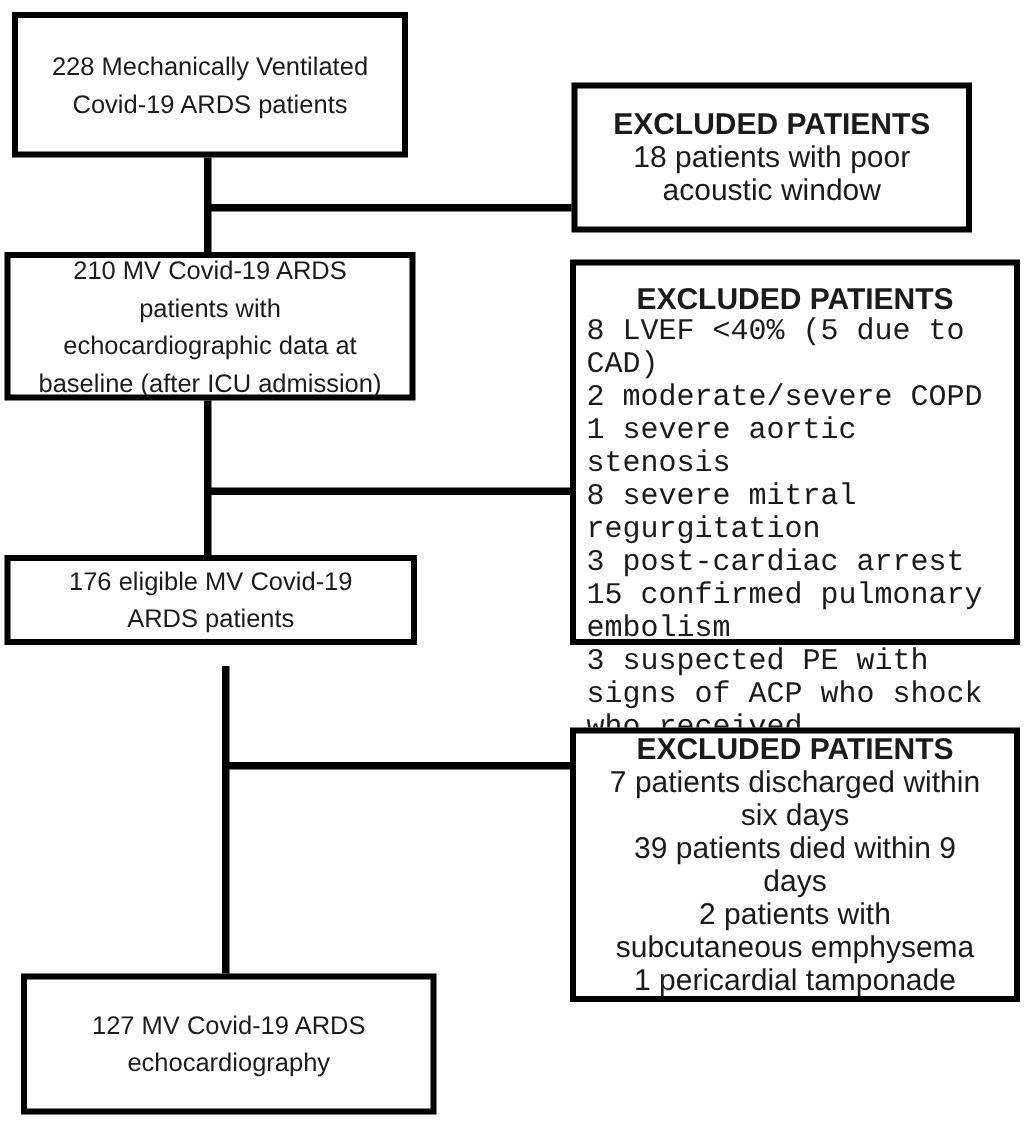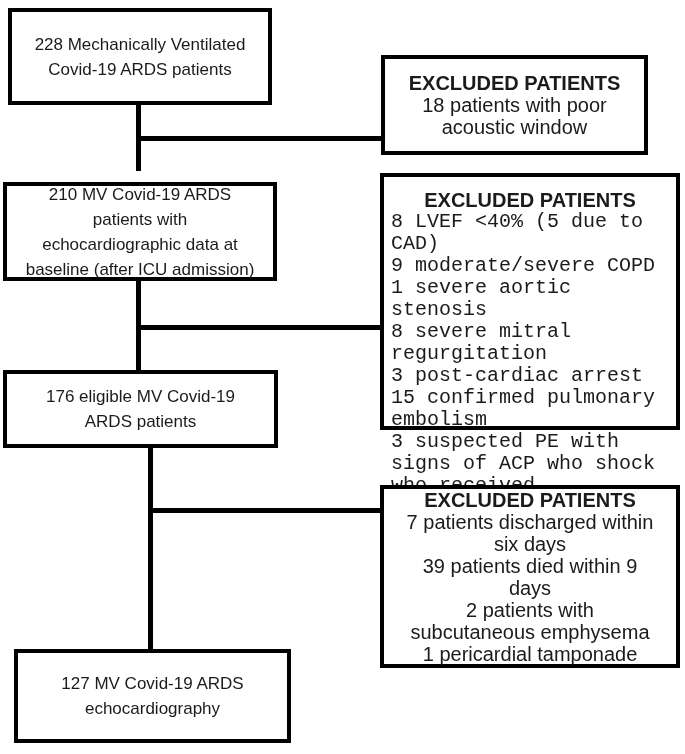--- a/index.html
+++ b/index.html
@@ -69,30 +69,30 @@
   <div class="connector" style="left:148px; top:444px; width:5px; height:208px;"></div>
   <div class="connector" style="left:150px; top:508px; width:232px; height:5px;"></div>
 
   <div class="box flow-box" id="box-228" style="left:8px; top:8px; width:264px; height:97px;">
     <div class="flow-lines">
         <div class="flow-line">228 Mechanically Ventilated</div>
         <div class="flow-line">Covid-19 ARDS patients</div>
       </div>
   </div>
 
-  <div class="box flow-box" id="box-210" style="left:3px; top:182px; width:274px; height:99px;">
+  <div class="box flow-box" id="box-210" style="left:3px; top:168px; width:274px; height:99px;">
     <div class="flow-lines">
         <div class="flow-line">210 MV Covid-19 ARDS</div>
         <div class="flow-line">patients with</div>
         <div class="flow-line">echocardiographic data at</div>
         <div class="flow-line">baseline (after ICU admission)</div>
       </div>
   </div>
 
-  <div class="box flow-box" id="box-176" style="left:3px; top:370px; width:275px; height:78px;">
+  <div class="box flow-box" id="box-176" style="left:3px; top:370px; width:275px; height:60px;">
     <div class="flow-lines">
         <div class="flow-line">176 eligible MV Covid-19</div>
         <div class="flow-line">ARDS patients</div>
       </div>
   </div>
 
   <div class="box flow-box" id="box-127" style="left:14px; top:649px; width:277px; height:94px;">
     <div class="flow-lines">
         <div class="flow-line">127 MV Covid-19 ARDS</div>
         <div class="flow-line">echocardiography</div>
@@ -103,21 +103,21 @@
     <div class="excl-title">EXCLUDED PATIENTS</div>
     <div class="excl-items centered">
         <div class="excl-item">18 patients with poor acoustic window</div>
       </div>
   </div>
 
   <div class="box excl-box" id="box-er2" style="left:380px; top:173px; width:300px; height:257px;">
     <div class="excl-title">EXCLUDED PATIENTS</div>
     <div class="excl-items lefted">
         <div class="excl-item">8 LVEF &lt;40% (5 due to CAD)</div>
-        <div class="excl-item">9 moderate/severe COPD</div>
+        <div class="excl-item">2 moderate/severe COPD</div>
         <div class="excl-item">1 severe aortic stenosis</div>
         <div class="excl-item">8 severe mitral regurgitation</div>
         <div class="excl-item">3 post-cardiac arrest</div>
         <div class="excl-item">15 confirmed pulmonary embolism</div>
         <div class="excl-item">3 suspected PE with signs of ACP who shock who received thrombolysis</div>
         <div class="excl-item">1 pericardial tamponade</div>
       </div>
   </div>
 
   <div class="box excl-box" id="box-er3" style="left:380px; top:485px; width:300px; height:183px;">

